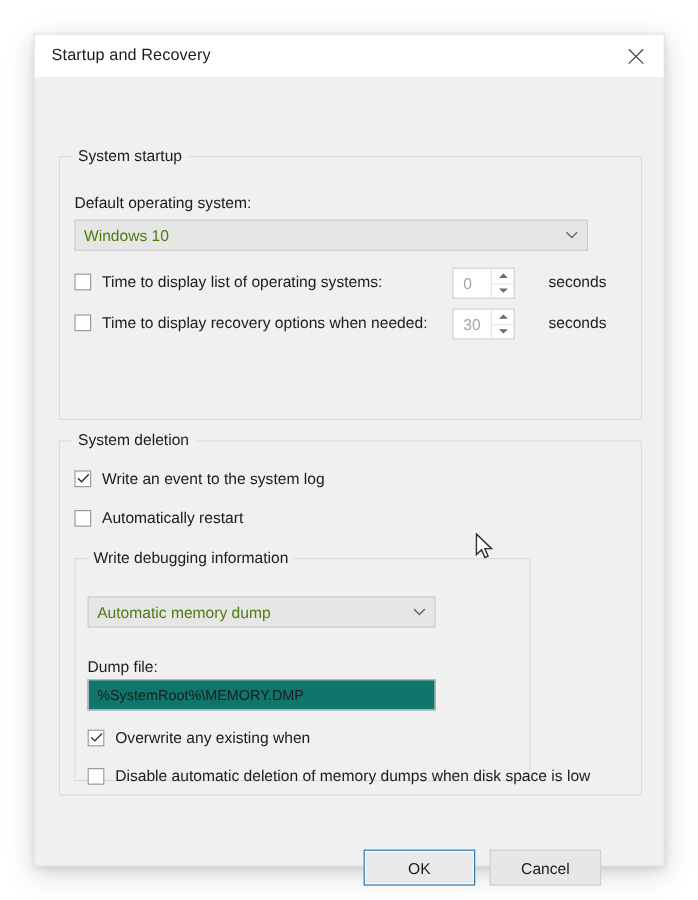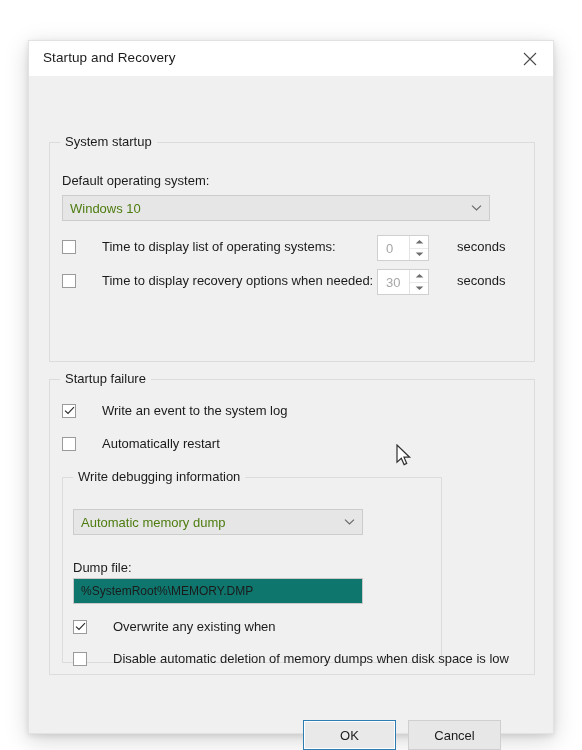--- a/index.html
+++ b/index.html
@@ -7,21 +7,21 @@
     margin: 0; padding: 0;
     width: 582px; height: 750px;
     background: #ffffff;
     font-family: "Liberation Sans", sans-serif;
     overflow: hidden;
   }
   #stage { position: relative; width: 582px; height: 750px; background: #ffffff; }
 
   .dialog {
     position: absolute;
-    left: 28px; top: 40px;
+    left: 28px; top: 28px;
     width: 526px; height: 694px;
     background: #f0f0f0;
     border: 1px solid #e2e2e2;
     box-shadow: 0 6px 22px rgba(0,0,0,0.17), 0 2px 6px rgba(0,0,0,0.10);
   }
 
   .titlebar {
     position: relative;
     height: 36px;
     background: #ffffff;
@@ -95,21 +95,21 @@
     white-space: nowrap;
   }
   .chk-box {
     width: 14px; height: 14px;
     border: 1px solid #9a9a9a;
     background: #ffffff;
     flex: 0 0 auto;
     display: flex; align-items: center; justify-content: center;
   }
   .chk-label {
-    margin-left: 26px;
+    margin-left: 9px;
     font-size: 13px;
     color: #1b1b1b;
   }
 
   .spinner {
     position: absolute;
     width: 52px; height: 26px;
     background: #ffffff;
     border: 1px solid #cfcfcf;
     display: flex;
@@ -243,21 +243,21 @@
                 <path d="M0.7 1.4 L4.5 5 L8.3 1.4 Z" fill="#6d6d6d"></path>
               </svg>
           </span>
         </span>
       </div>
       <div class="clip-right" style="left:414px; top:194px; width:71px; height:22px;">
         <span class="field-label" style="left:14px; top:2px;">seconds</span>
       </div>
 
       <div class="group" style="left:20px; top:302px; width:486px; height:296px;">
-        <span class="group-label">Startup failure</span>
+        <span class="group-label">System deletion</span>
       </div>
 
       <div class="chk-row" style="left:33px; top:326px;">
         <span class="chk-box">
           <svg width="11" height="9" viewBox="0 0 11 9">
             <path d="M1 4.6 L4 7.4 L10 1.2" stroke="#2b2b2b" stroke-width="1.15" fill="none"></path>
           </svg>
         </span>
         <span class="chk-label">Write an event to the system log</span>
       </div>

